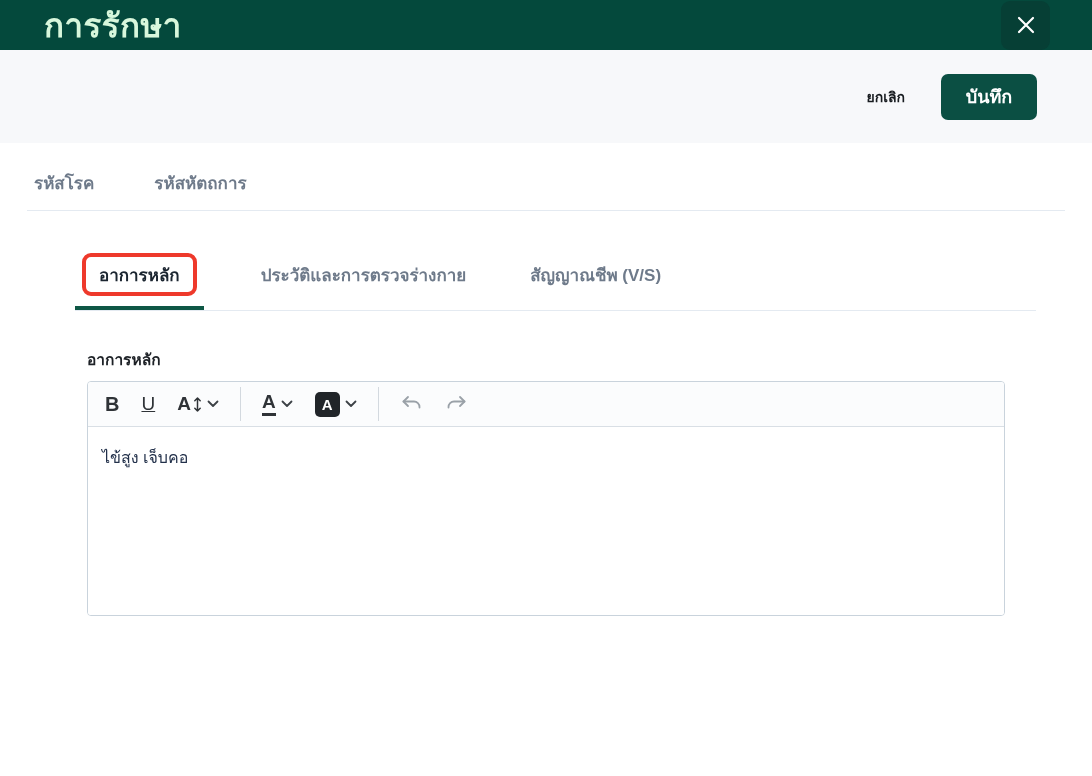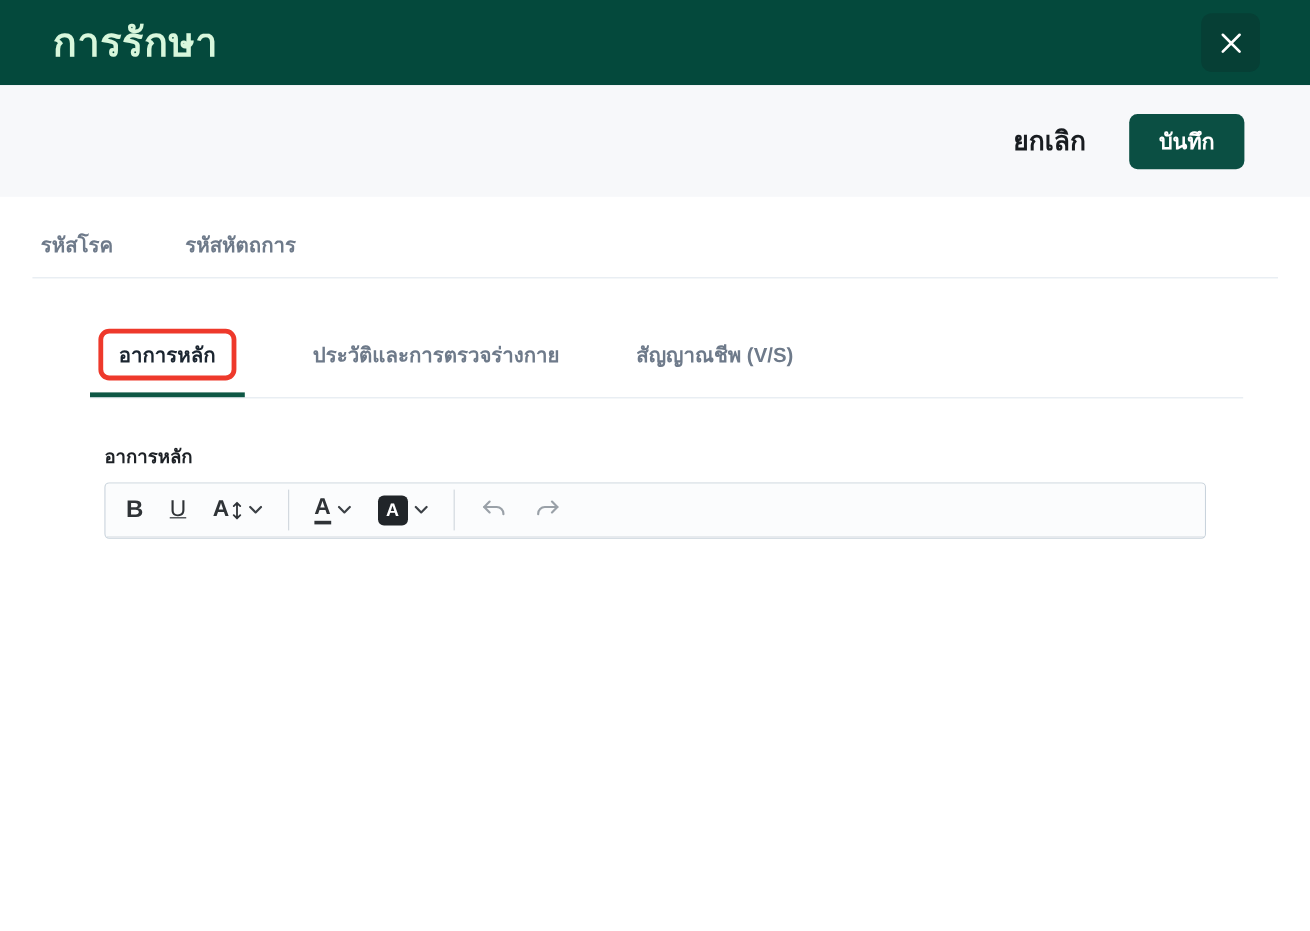--- a/index.html
+++ b/index.html
@@ -5,21 +5,21 @@
   * { box-sizing: border-box; margin: 0; padding: 0; }
   html, body { width: 1092px; height: 776px; overflow: hidden; }
   body {
     font-family: "Liberation Sans", "DejaVu Sans", sans-serif;
     background: #ffffff;
     color: #1c2430;
   }
 
   
   .dialog-header {
-    height: 71px;
+    height: 50px;
     background: #04493c;
     display: flex;
     align-items: center;
     justify-content: space-between;
     padding: 0 64px 0 44px;
   }
   .dialog-title {
     color: #d8f7dc;
     font-size: 33px;
     font-weight: 700;
@@ -42,21 +42,21 @@
     display: flex;
     align-items: center;
     justify-content: flex-end;
     gap: 36px;
     padding-right: 55px;
   }
   .cancel-btn {
     background: transparent;
     border: none;
     font-family: inherit;
-    font-size: 22px;
+    font-size: 14px;
     font-weight: 700;
     color: #181c20;
     cursor: pointer;
   }
   .save-btn {
     min-width: 96px;
     height: 46px;
     background: #0b4f43;
     color: #ffffff;
     border: none;
@@ -275,14 +275,15 @@
         <span style="display:flex;">
           <svg width="23" height="18" viewBox="0 0 23 18">
             <path d="M15 2 L19.5 6.5 L15 11" stroke="#9aa1a8" stroke-width="1.8" fill="none" stroke-linecap="round" stroke-linejoin="round"></path>
             <path d="M19.5 6.5 H9 a5.5 5.5 0 0 0 -5.5 5.5 v0.5" stroke="#9aa1a8" stroke-width="1.8" fill="none" stroke-linecap="round"></path>
           </svg>
         </span>
       </button>
 
     </div>
 
+    <div class="editor-content" contenteditable="true" style="">ไข้สูง เจ็บคอ</div>
   </div>
 </section>
 
 </body></html>

